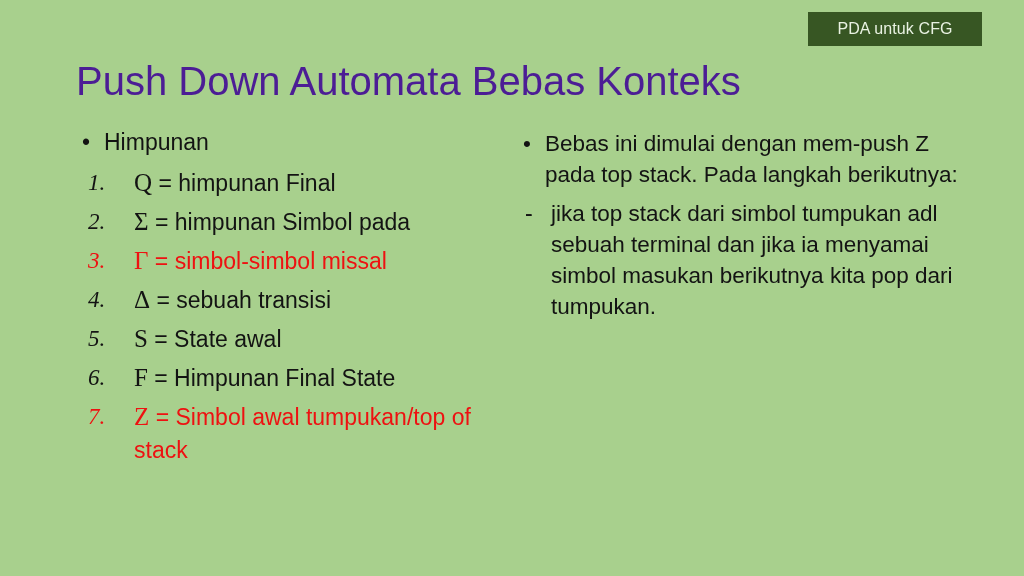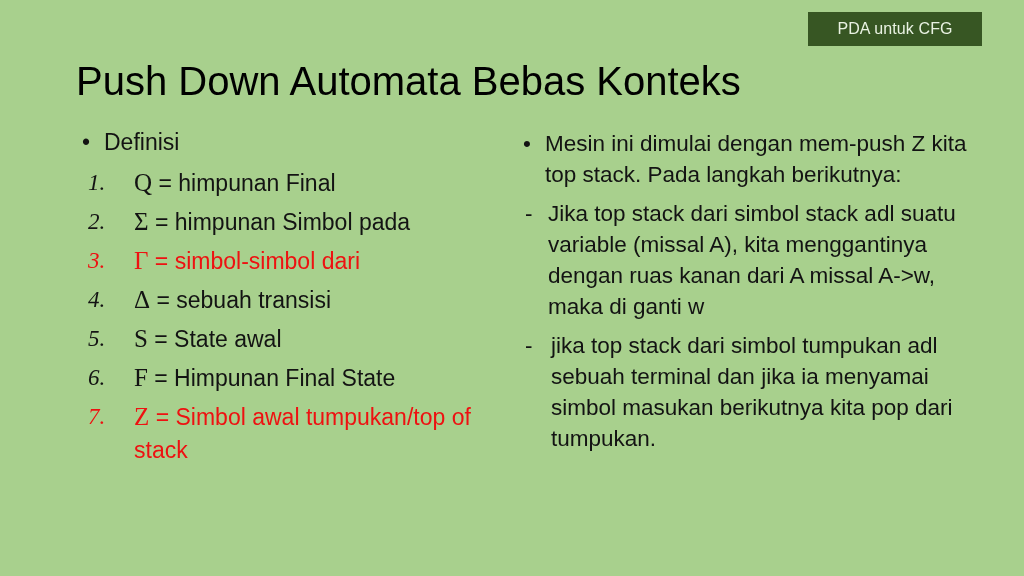--- a/index.html
+++ b/index.html
@@ -42,21 +42,21 @@
   }
 
   
   .title {
     position: absolute;
     left: 76px;
     top: 58px;
     width: 880px;
     font-size: 40px;
     line-height: 46px;
-    color: #000000;
+    color: #4c1d95;
     font-family: "Liberation Sans", sans-serif;
     font-weight: 400;
     white-space: nowrap;
   }
 
   
   .col-left {
     position: absolute;
     left: 76px;
     top: 126px;
@@ -147,41 +147,41 @@
   <div class="badge">
     <span class="badge-label">PDA untuk CFG</span>
   </div>
 
   <div class="title">Push Down Automata Bebas Konteks</div>
 
   <div class="col-left">
 
     <div class="bullet-line">
       <span class="dot">•</span>
-      <span>Definisi</span>
+      <span>Himpunan</span>
     </div>
 
     <ol class="num-list">
 
       <li class="num-item">
         <span class="num">1.</span>
         <span class="sym">Q</span>
         <span>= himpunan Final</span>
       </li>
 
       <li class="num-item">
         <span class="num">2.</span>
         <span class="sym">Σ</span>
         <span>= himpunan Simbol pada</span>
       </li>
 
       <li class="num-item red">
         <span class="num">3.</span>
         <span class="sym">Γ</span>
-        <span>= simbol-simbol dari</span>
+        <span>= simbol-simbol missal</span>
       </li>
 
       <li class="num-item">
         <span class="num">4.</span>
         <span class="sym">Δ</span>
         <span>= sebuah transisi</span>
       </li>
 
       <li class="num-item">
         <span class="num">5.</span>
@@ -201,26 +201,25 @@
         <span>= Simbol awal tumpukan/top of stack</span>
       </li>
 
     </ol>
   </div>
 
   <div class="col-right">
 
     <div class="para">
       <span class="marker">•</span>
-      <span>Mesin ini dimulai dengan mem-push Z kita top stack. Pada langkah berikutnya:</span>
+      <span>Bebas ini dimulai dengan mem-push Z pada top stack. Pada langkah berikutnya:</span>
     </div>
 
     <div class="para dash">
       <span class="marker">-</span>
-      <span>Jika top stack dari simbol stack adl suatu variable (missal A), kita menggantinya dengan ruas kanan dari A missal A-&gt;w, maka di ganti w</span>
     </div>
 
     <div class="para dash2">
       <span class="marker">-</span>
       <span>jika top stack dari simbol tumpukan adl sebuah terminal dan jika ia menyamai simbol masukan berikutnya kita pop dari tumpukan.</span>
     </div>
 
   </div>
 
 </div>

